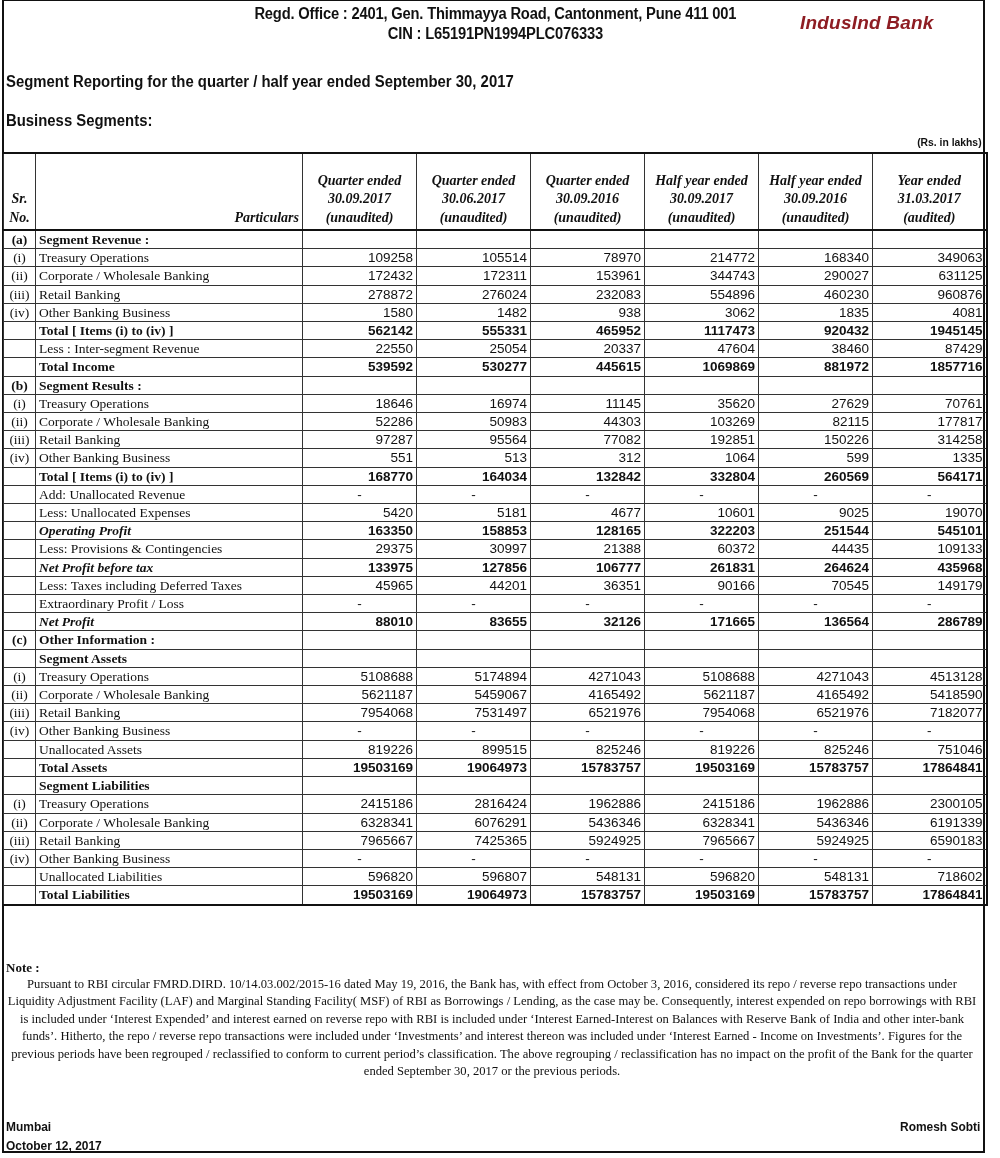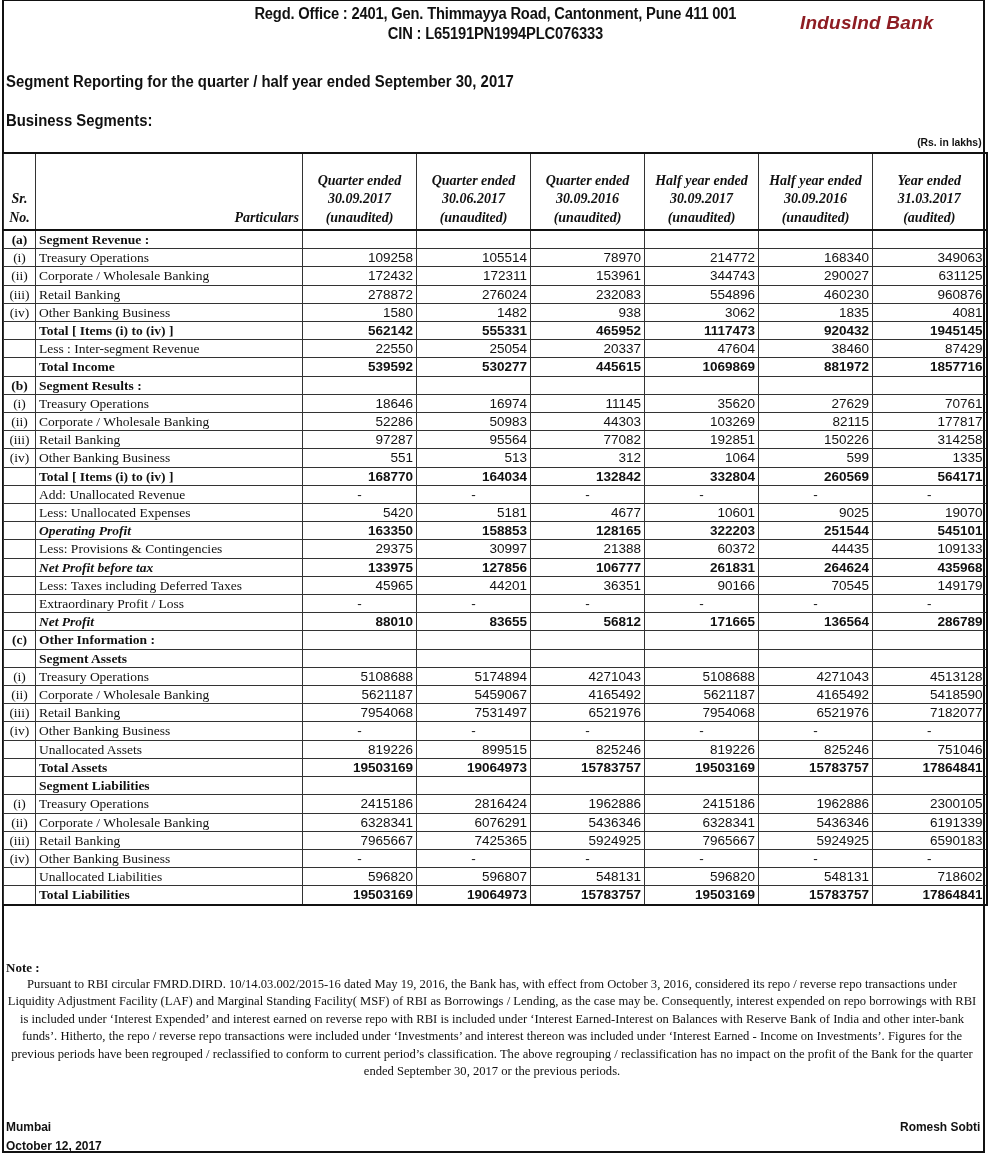--- a/index.html
+++ b/index.html
@@ -288,21 +288,21 @@
         <td class="num dash">-</td>
         <td class="num dash">-</td>
         <td class="num dash">-</td>
         <td class="num dash">-</td>
       </tr>
       <tr class="bold italic">
         <td class="sr"></td>
         <td class="part">Net Profit</td>
         <td class="num">88010</td>
         <td class="num">83655</td>
-        <td class="num">56812</td>
+        <td class="num">32126</td>
         <td class="num">171665</td>
         <td class="num">136564</td>
         <td class="num">286789</td>
       </tr>
       <tr class="section">
         <td class="sr">(c)</td>
         <td class="part">Other Information :</td>
         <td class="num"></td>
         <td class="num"></td>
         <td class="num"></td>

